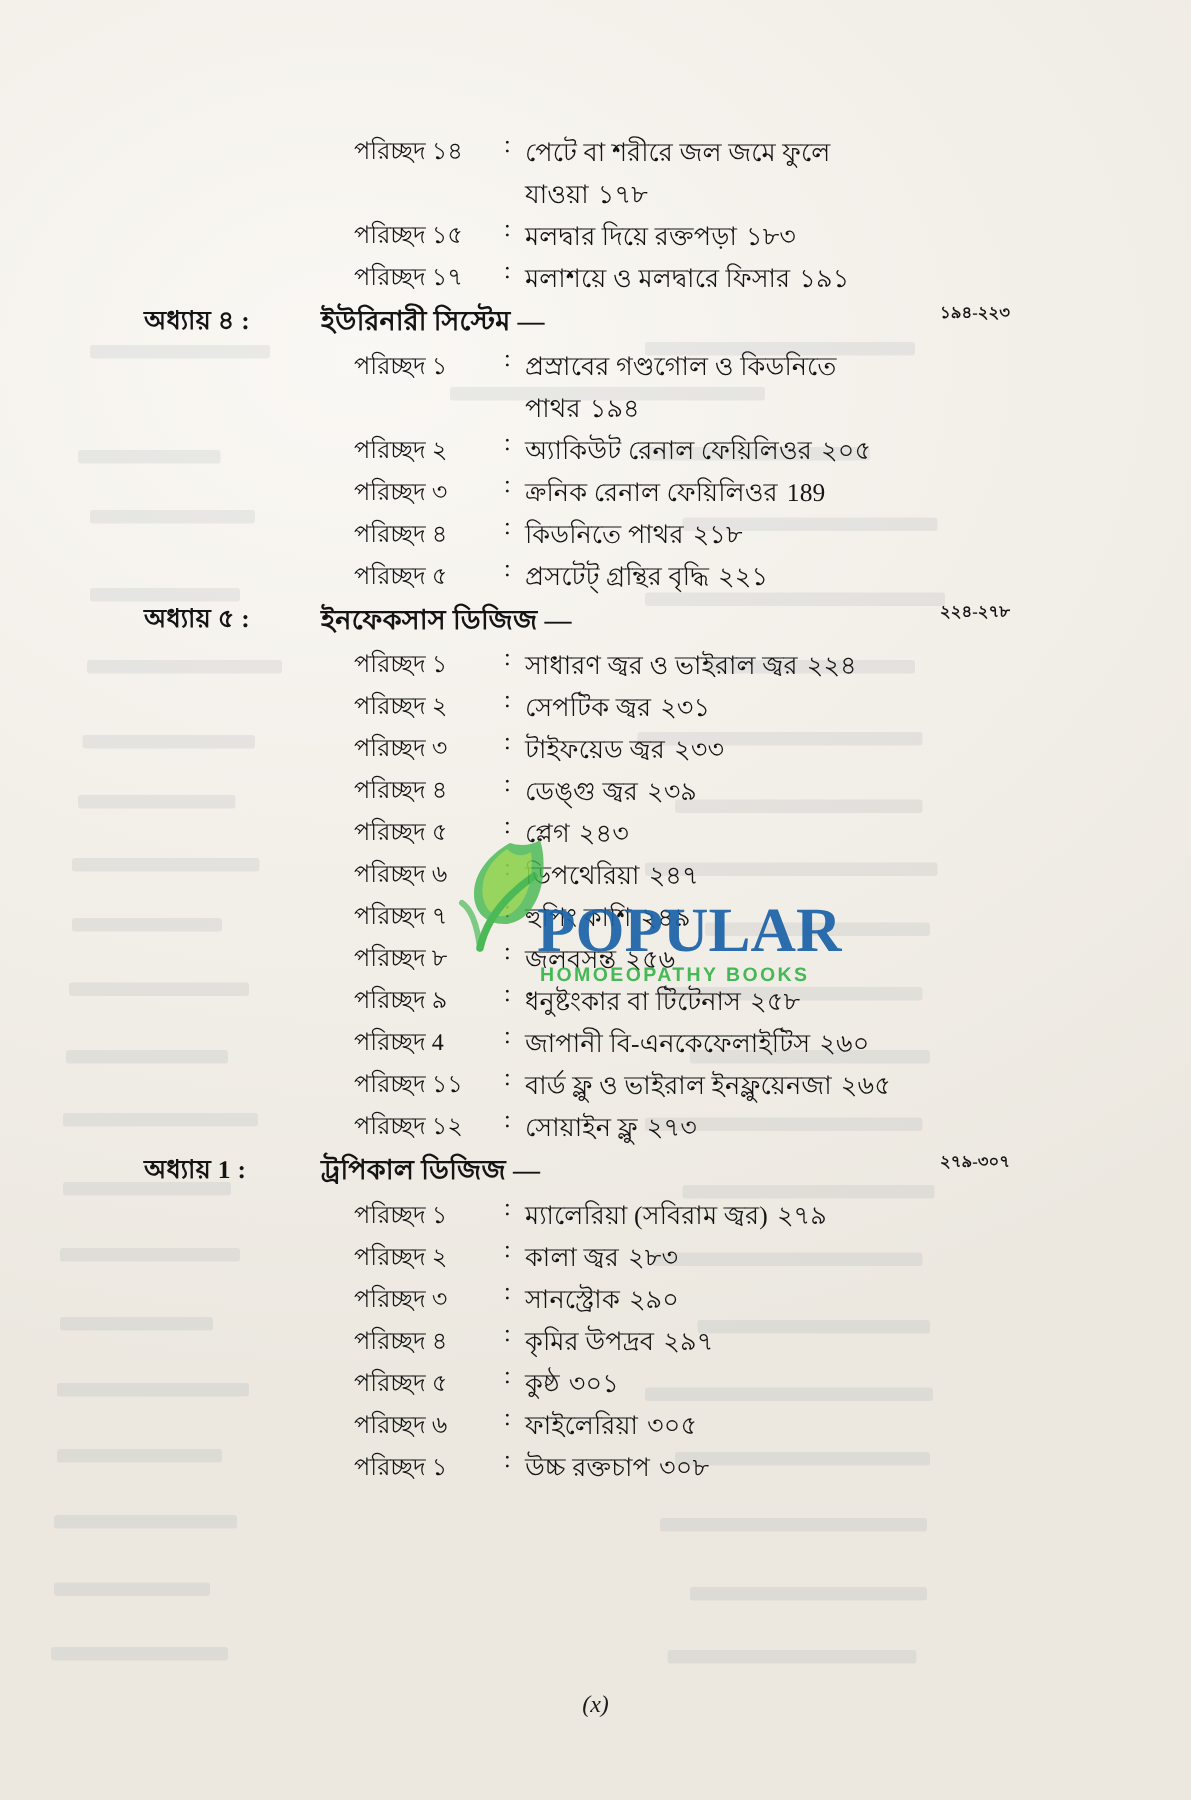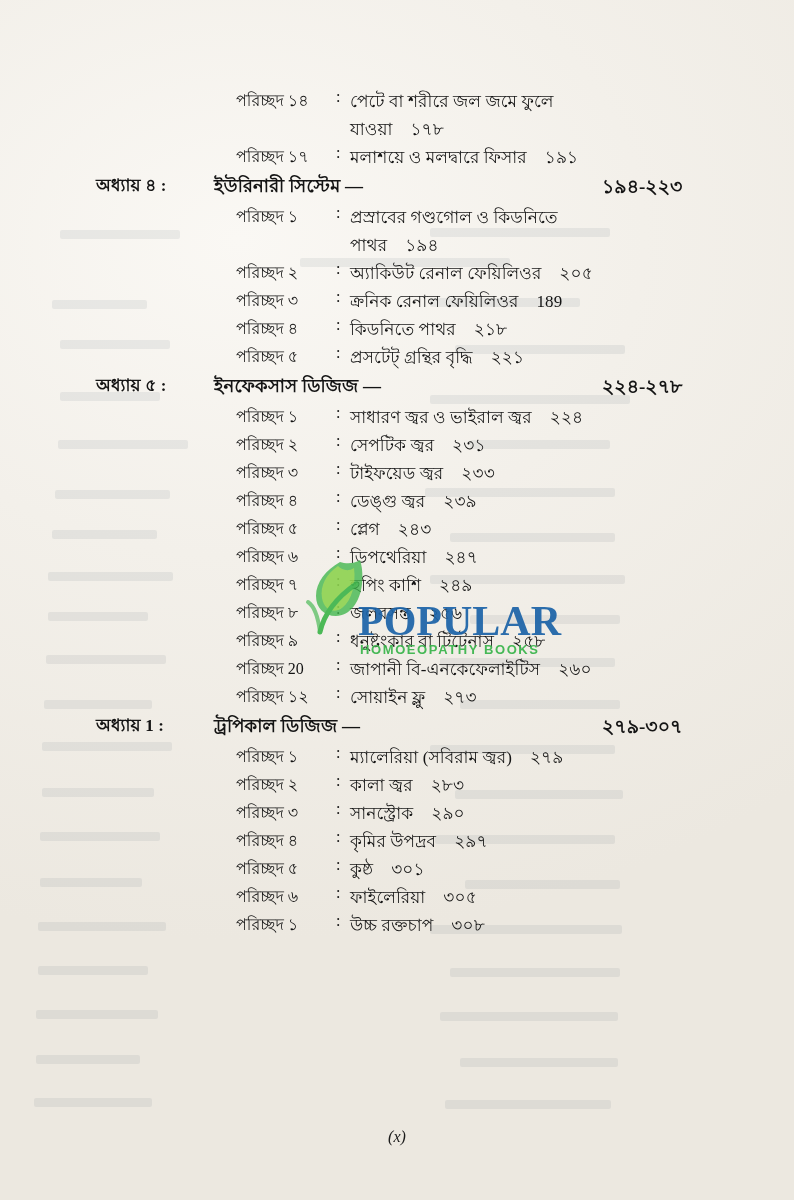--- a/index.html
+++ b/index.html
@@ -84,27 +84,27 @@
     font-size: 18px;
     font-weight: 600;
     letter-spacing: 0.2px;
   }
   .chapter-row .col-chap {
     font-size: 17px;
     font-weight: 600;
   }
   .col-range {
     width: 96px;
-    text-align: left;
-    font-size: 19px;
+    text-align: center;
+    font-size: 11px;
     white-space: nowrap;
     font-weight: 600;
   }
   .section-row .col-title .pg {
-    padding-left: 18px;
+    padding-left: 6px;
     margin-top: 43px;
   }
   .pagenum {
     position: absolute;
     bottom: 54px;
     left: 0; right: 0;
     text-align: center;
     font-size: 16px;
     font-style: italic;
     color: #1b1b1b;
@@ -202,20 +202,27 @@
       <tbody id="toc-body">
           <tr class="section-row">
             <td class="col-chap"></td>
             <td class="col-sec">পরিচ্ছদ ১৪</td>
             <td class="col-colon">:</td>
             <td class="col-title">পেটে বা শরীরে জল জমে ফুলে যাওয়া<span class="pg">১৭৮</span></td>
             <td class="col-range"></td>
           </tr>
           <tr class="section-row">
             <td class="col-chap"></td>
+            <td class="col-sec">পরিচ্ছদ ১৫</td>
+            <td class="col-colon">:</td>
+            <td class="col-title">মলদ্বার দিয়ে রক্তপড়া<span class="pg">১৮৩</span></td>
+            <td class="col-range"></td>
+          </tr>
+          <tr class="section-row">
+            <td class="col-chap"></td>
             <td class="col-sec">পরিচ্ছদ ১৭</td>
             <td class="col-colon">:</td>
             <td class="col-title">মলাশয়ে ও মলদ্বারে ফিসার<span class="pg">১৯১</span></td>
             <td class="col-range"></td>
           </tr>
           <tr class="chapter-row">
             <td class="col-chap">অধ্যায় ৪ :</td>
             <td class="col-title" colspan="3">ইউরিনারী সিস্টেম —</td>
             <td class="col-range">১৯৪-২২৩</td>
           </tr>
@@ -317,23 +324,30 @@
           </tr>
           <tr class="section-row">
             <td class="col-chap"></td>
             <td class="col-sec">পরিচ্ছদ ৯</td>
             <td class="col-colon">:</td>
             <td class="col-title">ধনুষ্টংকার বা টিটেনাস<span class="pg">২৫৮</span></td>
             <td class="col-range"></td>
           </tr>
           <tr class="section-row">
             <td class="col-chap"></td>
-            <td class="col-sec">পরিচ্ছদ 20</td>
+            <td class="col-sec">পরিচ্ছদ 4</td>
             <td class="col-colon">:</td>
             <td class="col-title">জাপানী বি-এনকেফেলাইটিস<span class="pg">২৬০</span></td>
+            <td class="col-range"></td>
+          </tr>
+          <tr class="section-row">
+            <td class="col-chap"></td>
+            <td class="col-sec">পরিচ্ছদ ১১</td>
+            <td class="col-colon">:</td>
+            <td class="col-title">বার্ড ফ্লু ও ভাইরাল ইনফ্লুয়েনজা<span class="pg">২৬৫</span></td>
             <td class="col-range"></td>
           </tr>
           <tr class="section-row">
             <td class="col-chap"></td>
             <td class="col-sec">পরিচ্ছদ ১২</td>
             <td class="col-colon">:</td>
             <td class="col-title">সোয়াইন ফ্লু<span class="pg">২৭৩</span></td>
             <td class="col-range"></td>
           </tr>
           <tr class="chapter-row">

